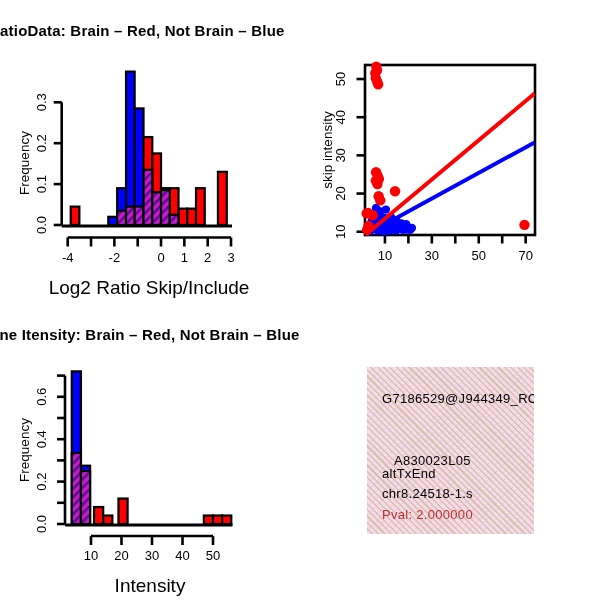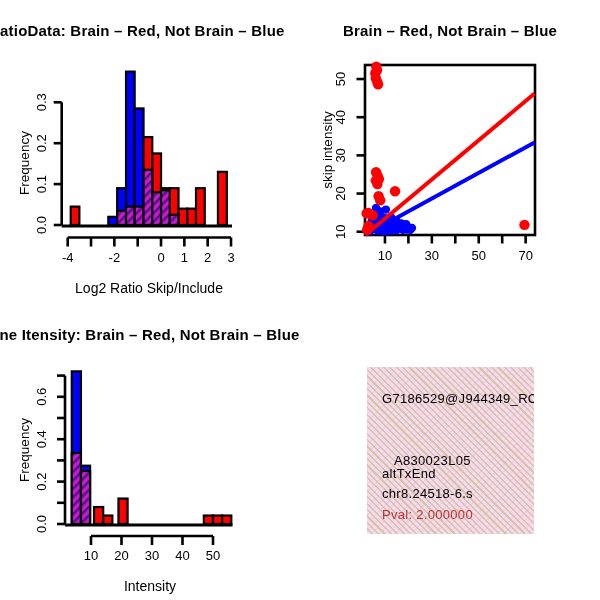--- a/index.html
+++ b/index.html
@@ -6,21 +6,21 @@
   .fig{position:relative;width:600px;height:600px;background:#ffffff;overflow:hidden;
        font-family:"Liberation Sans", sans-serif;}
   #chart-svg{position:absolute;left:0;top:0;}
   .panel{position:absolute;overflow:hidden;background:transparent;pointer-events:none;}
   #p1{left:0;top:0;width:300px;height:300px;}
   #p3{left:0;top:300px;width:300px;height:300px;}
   .title{position:absolute;white-space:nowrap;font-size:15px;font-weight:bold;color:#000;letter-spacing:0.2px;}
   .t1{left:-11px;top:22px;}
   .t3{left:-21px;top:26px;}
   .t2{position:absolute;left:450px;top:22px;transform:translateX(-50%);}
-  .xlab{position:absolute;font-size:14px;color:#000;white-space:nowrap;transform:translate(-50%,-50%);}
+  .xlab{position:absolute;font-size:19px;color:#000;white-space:nowrap;transform:translate(-50%,-50%);}
   .ylab{position:absolute;font-size:13.5px;color:#000;white-space:nowrap;transform:translate(-50%,-50%) rotate(-90deg);}
   #infobox{position:absolute;left:367px;top:367px;width:167px;height:167px;overflow:hidden;
     background-color:#f8d9f0;
     background-image:
       repeating-linear-gradient(45deg, rgba(209,194,152,0) 0 3px, rgba(209,194,152,0.85) 3px 4.5px),
       repeating-linear-gradient(-45deg, rgba(236,206,228,0) 0 4px, rgba(236,206,228,0.7) 4px 5.5px);}
   .info-line{position:absolute;left:15px;white-space:nowrap;font-size:13px;color:#000;letter-spacing:0.3px;}
   .il0{top:24px;text-align:right;} .il1{top:55px;margin-top:44px;} .il2{top:86px;margin-left:12px;} .il3{top:119px;}
   .pval{top:140px;color:#c03030;}
 </style>
@@ -199,35 +199,34 @@
       <circle cx="372.756" cy="215.30974999999998" r="5.2" fill="#ff0000"></circle>
       <circle cx="368.535" cy="225.99874999999997" r="5.2" fill="#ff0000"></circle>
       <circle cx="367.128" cy="229.81624999999997" r="5.2" fill="#ff0000"></circle>
       <circle cx="524.4775" cy="224.85349999999997" r="5.2" fill="#ff0000"></circle>
     </svg>
 
   <div id="p1" class="panel">
     <div class="title t1">RatioData: Brain – Red, Not Brain – Blue</div>
   </div>
 
-  <div class="title t2">Brain – Red, Not Brain – Blue</div>
 
   <div id="p3" class="panel">
     <div class="title t3">Gene Itensity: Brain – Red, Not Brain – Blue</div>
   </div>
 
   <div class="ylab" style="left:24px;top:163px;">Frequency</div>
   <div class="xlab" style="left:149px;top:288px;">Log2 Ratio Skip/Include</div>
 
   <div class="ylab" style="left:327px;top:150px;">skip intensity</div>
 
   <div class="ylab" style="left:24px;top:450px;">Frequency</div>
   <div class="xlab" style="left:150px;top:586px;">Intensity</div>
 
   <div id="infobox">
     <div class="info-line il0">G7186529@J944349_RC</div>
     <div class="info-line il1">altTxEnd</div>
     <div class="info-line il2">A830023L05</div>
-    <div class="info-line il3">chr8.24518-6.s</div>
+    <div class="info-line il3">chr8.24518-1.s</div>
     <div class="info-line pval">Pval: 2.000000</div>
   </div>
 
 </div>
 
 </body></html>

